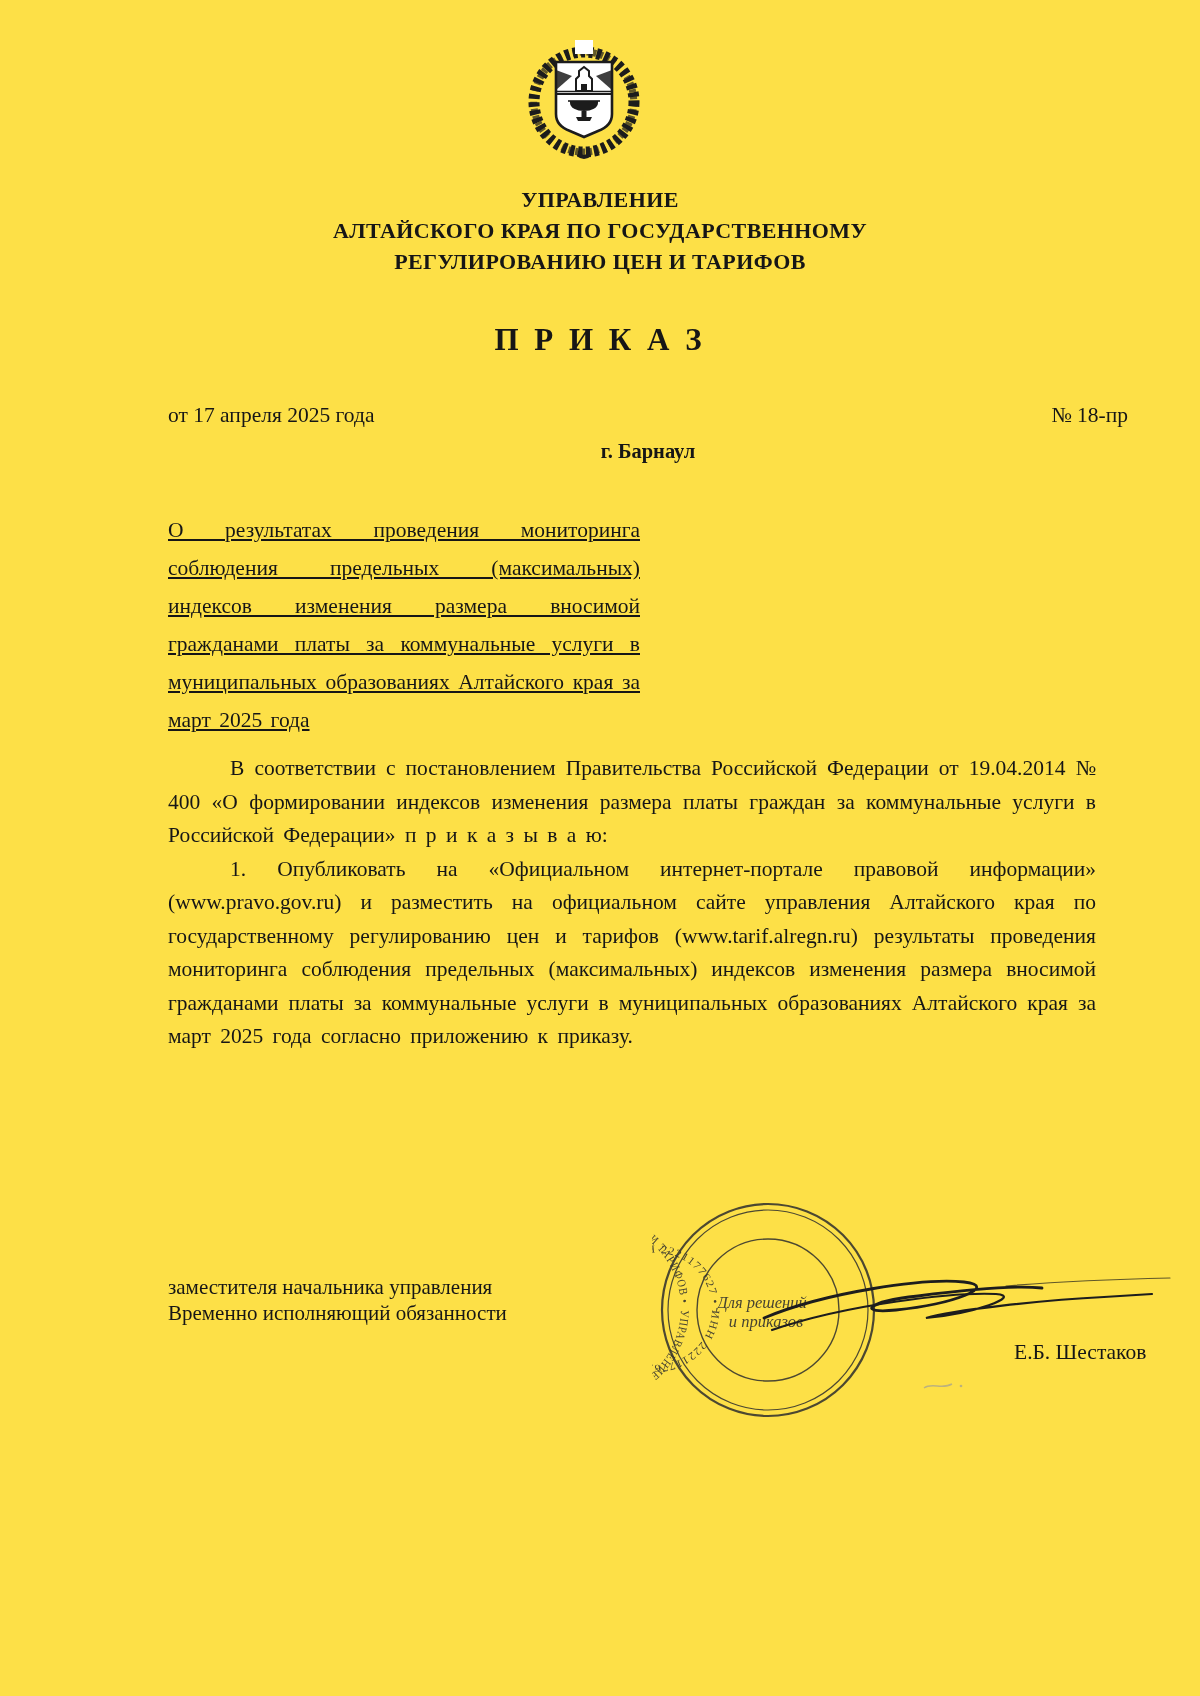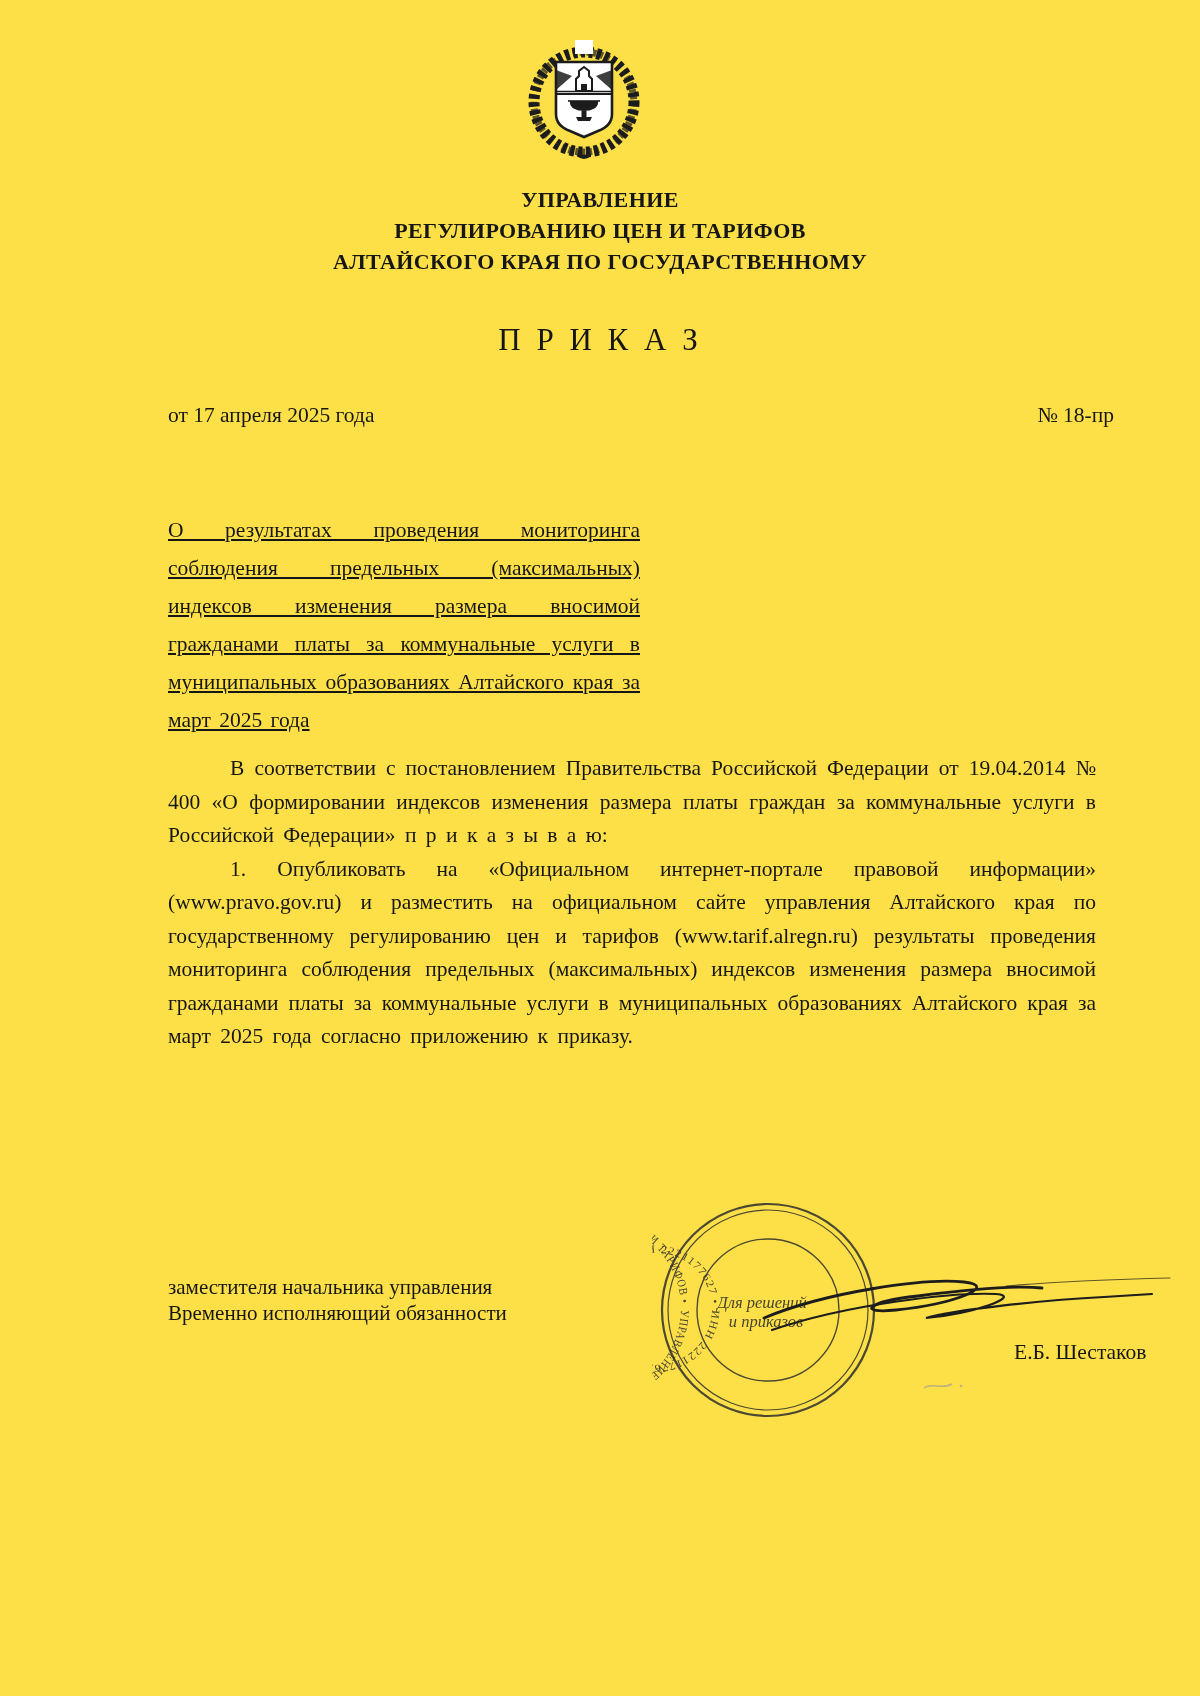--- a/index.html
+++ b/index.html
@@ -12,24 +12,24 @@
     overflow:hidden;
   }
   .emblem{position:absolute;left:523px;top:40px;}
   .org-name{
     position:absolute;top:184px;left:0;width:100%;
     text-align:center;font-weight:bold;font-size:22px;line-height:31px;
     letter-spacing:0.4px;
   }
   .doc-type{
     position:absolute;top:322px;left:0;width:100%;
-    text-align:center;font-weight:normal;font-size:31px;letter-spacing:4px;
+    text-align:center;font-weight:bold;font-size:31px;letter-spacing:4px;
   }
   .date-row{
-    position:absolute;top:403px;left:168px;right:86px;
+    position:absolute;top:403px;left:168px;right:72px;
     display:flex;justify-content:space-between;
     font-size:21.5px;
   }
   .place{
     position:absolute;top:440px;left:96px;width:1104px;
     text-align:center;font-weight:bold;font-size:20.5px;
   }
   .subject{
     position:absolute;top:511px;left:168px;width:472px;
     font-size:21.5px;line-height:38px;text-align:justify;word-spacing:3px;text-decoration:underline;
@@ -78,31 +78,32 @@
     <path d="M -28,-6 H 28" stroke="#1c1c1c" stroke-width="2.2"></path>
 
     <path d="M -14,3 a 14,8 0 0 0 28,0 l 0,-2 -28,0 Z" fill="#1c1c1c"></path>
     <path d="M -16,1 H 16" stroke="#1c1c1c" stroke-width="1.6"></path>
     <rect x="-2.5" y="11" width="5" height="6" fill="#1c1c1c"></rect>
     <path d="M -8,17 H 8 L 6,21 H -6 Z" fill="#1c1c1c"></path>
   </svg>
 
   <div class="org-name">
     <div>УПРАВЛЕНИЕ</div>
+    <div>АЛТАЙСКОГО КРАЯ ПО ГОСУДАРСТВЕННОМУ</div>
     <div>РЕГУЛИРОВАНИЮ ЦЕН И ТАРИФОВ</div>
-    <div>АЛТАЙСКОГО КРАЯ ПО ГОСУДАРСТВЕННОМУ</div>
   </div>
 
   <div class="doc-type">П Р И К А З</div>
 
   <div class="date-row">
     <span>от 17 апреля 2025 года</span>
     <span>№ 18-пр</span>
   </div>
 
+  <div class="place">г. Барнаул</div>
 
   <div class="subject">О результатах проведения мониторинга соблюдения предельных (максимальных) индексов изменения размера вносимой гражданами платы за коммунальные услуги в муниципальных образованиях Алтайского края за март 2025 года</div>
 
   <div class="body-text">
     <p>В соответствии с постановлением Правительства Российской Федерации от 19.04.2014 № 400 «О формировании индексов изменения размера платы граждан за коммунальные услуги в Российской Федерации» п р и к а з ы в а ю:</p>
     <p>1. Опубликовать на «Официальном интернет-портале правовой информации» (www.pravo.gov.ru) и разместить на официальном сайте управления Алтайского края по государственному регулированию цен и тарифов (www.tarif.alregn.ru) результаты проведения мониторинга соблюдения предельных (максимальных) индексов изменения размера вносимой гражданами платы за коммунальные услуги в муниципальных образованиях Алтайского края за март 2025 года согласно приложению к приказу.</p>
   </div>
 
   <svg class="stamp" width="232" height="232" viewBox="-116 -116 232 232" aria-hidden="true">
     <defs>

